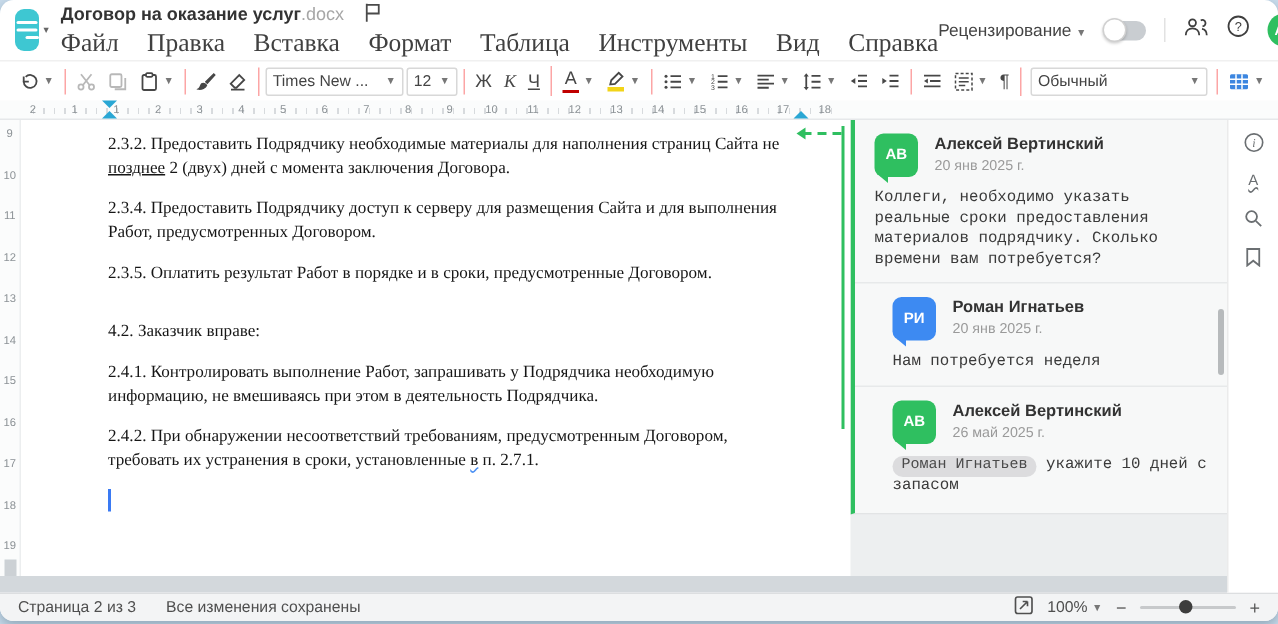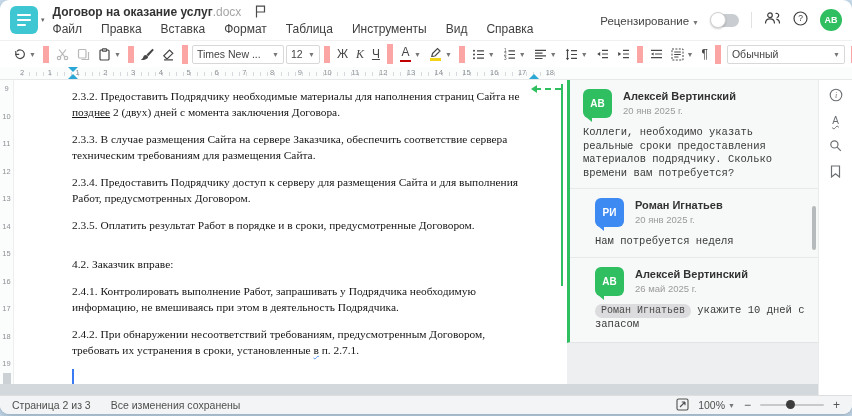--- a/index.html
+++ b/index.html
@@ -14,35 +14,35 @@
           justify-content:center; align-items:center; gap:3px; }
   .logo i { display:block; height:2px; background:#fff; border-radius:1px; }
   .logo i:nth-child(1){width:14px;} .logo i:nth-child(2){width:14px;} .logo i:nth-child(3){width:9px; align-self:flex-start; margin-left:7px;}
   .logo-caret { font-size:7px; color:#666; margin:0 8px 0 3px; }
   .head-mid { flex:1; display:flex; flex-direction:column; justify-content:center; gap:3px; }
   .title-row { display:flex; align-items:center; }
   .doc-title { font-size:12px; font-weight:bold; color:#333; }
   .doc-ext { font-size:12px; color:#a6a6a6; }
   .flag-ic { margin-left:14px; display:flex; }
   .menu-row { display:flex; gap:19px; }
-  .menu-item { font-size:12px; color:#404040; cursor:default; }
+  .menu-item { font-size:17px; color:#404040; cursor:default;font-family:Liberation Serif, serif; }
   .head-right { display:flex; align-items:center; gap:12px; }
   .review-label { font-size:11.5px; color:#444; }
   .caret { font-size:7px; color:#777; margin-left:3px; }
   .toggle { width:28px; height:13px; border-radius:7px; background:#c9cdd1; position:relative; }
   .toggle .knob { position:absolute; left:-1px; top:-2px; width:16px; height:16px; border-radius:50%;
                   background:#fff; border:1px solid #d0d0d0; box-shadow:0 1px 2px rgba(0,0,0,.2); }
   .vdiv { width:1px; height:16px; background:#e2e2e2; }
   .avatar-top { width:22px; height:22px; border-radius:50%; background:#2fbf60; color:#fff; font-size:9px;
                 font-weight:bold; display:flex; align-items:center; justify-content:center; }
 
   
   .toolbar { height:27px; display:flex; align-items:center; padding:0 6px; flex:none; border-top:1px solid #f0f0f0; }
   .tb-group { display:flex; align-items:center; gap:2px; padding:0 4px; }
-  .tb-group + .tb-group { border-left:6px solid #fca5a5; }
+  .tb-group + .tb-group { border-left:1px solid #fca5a5; }
   .tb-btn { display:flex; align-items:center; padding:2px 3px; border-radius:2px; position:relative; cursor:default; }
   .tb-btn .glyph { font-size:12px; color:#474747; line-height:13px; }
   .tb-btn .glyph.it { font-style:italic; font-family:"Liberation Serif",serif; }
   .tb-btn .glyph.un { text-decoration:underline; }
   .tb-btn.disabled .glyph, .tb-btn.disabled svg { opacity:.38; }
   .tb-btn .stack { display:flex; flex-direction:column; align-items:center; }
   .tb-btn .colorbar { height:2.5px; width:11px; margin-top:1px; }
   .tb-box { display:flex; align-items:center; justify-content:space-between; border:1px solid #d8d8d8;
             border-radius:2px; height:19px; padding:0 4px; background:#fff; }
   .tb-box .box-label { font-size:10.5px; color:#444; white-space:nowrap; }
@@ -454,21 +454,20 @@
           <span>18</span>
           <span>19</span>
           <span>20</span>
         </div>
       <div class="rv-block"></div>
     </div>
 
     <div class="doc-area">
       <div id="paragraphs">
           <div class="para"><span>2.3.2. Предоставить Подрядчику необходимые материалы для наполнения страниц Сайта не </span><span class="underline">позднее</span><span> 2 (двух) дней с момента заключения Договора.</span></div>
-          <div class="para"><span>2.3.3. В случае размещения Сайта на сервере Заказчика, обеспечить соответствие сервера техническим требованиям для размещения Сайта.</span></div>
           <div class="para"><span>2.3.4. Предоставить Подрядчику доступ к серверу для размещения Сайта и для выполнения Работ, предусмотренных Договором.</span></div>
           <div class="para"><span>2.3.5. Оплатить результат Работ в порядке и в сроки, предусмотренные Договором.</span></div>
           <div class="para gap-large"><span>4.2. Заказчик вправе:</span></div>
           <div class="para"><span>2.4.1. Контролировать выполнение Работ, запрашивать у Подрядчика необходимую информацию, не вмешиваясь при этом в деятельность Подрядчика.</span></div>
           <div class="para"><span>2.4.2. При обнаружении несоответствий требованиям, предусмотренным Договором, требовать их устранения в сроки, установленные </span><span class="wavy">в</span><span> п. 2.7.1.</span></div>
         </div>
       <div class="cursor-bar"></div>
       <div class="anchor-vline"></div>
       <div class="anchor-dash"></div>
       <div class="anchor-head"></div>

